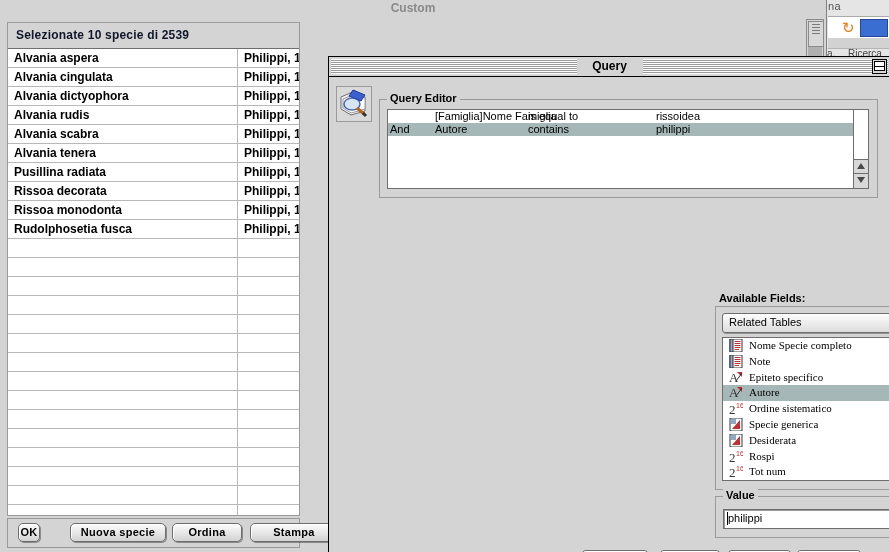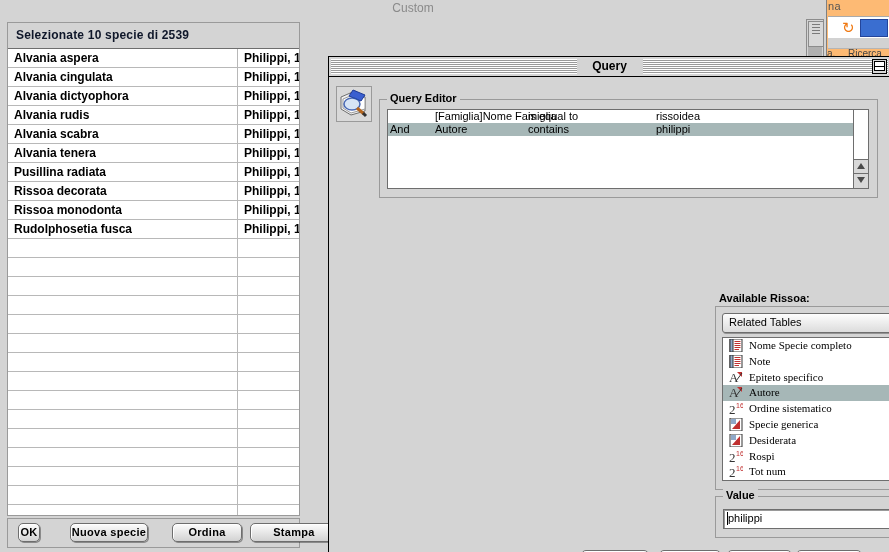--- a/index.html
+++ b/index.html
@@ -3,33 +3,33 @@
 <meta charset="utf-8">
 <style>
   html,body{margin:0;padding:0;}
   body{
     width:889px;height:552px;overflow:hidden;position:relative;
     background:#ffffff;
     font-family:"Liberation Sans", sans-serif;
     -webkit-font-smoothing:none;
   }
   
-  #bg-browser{position:absolute;left:826px;top:0;width:63px;height:60px;background:#fdba74;overflow:hidden;}
+  #bg-browser{position:absolute;left:826px;top:0;width:63px;height:60px;background:#e5e5e5;overflow:hidden;}
   #bg-browser .bb-title{position:absolute;left:2px;top:0px;font-size:11px;color:#555;letter-spacing:.3px;}
   #bg-browser .bb-bar{position:absolute;left:2px;top:16px;right:0;height:22px;background:#fff;border-top:1px solid #aaa;border-bottom:1px solid #aaa;}
   #bg-browser .bb-reload{position:absolute;left:14px;top:3px;width:15px;height:15px;color:#f07a14;font-size:15px;line-height:15px;}
   #bg-browser .bb-box{position:absolute;left:32px;top:2px;width:26px;height:16px;background:#3a6ed0;border:1px solid #24459a;}
   #bg-browser .bb-strip{position:absolute;left:2px;top:38px;right:0;height:10px;background:#d2d2d2;border-bottom:1px solid #b4b4b4;}
   #bg-browser .bb-word{position:absolute;left:1px;top:48px;font-size:10px;color:#444;}
   #bg-browser .bb-word2{position:absolute;left:22px;top:48px;font-size:10px;color:#444;}
 
   
   #custom-window{position:absolute;left:0;top:0;width:826px;height:552px;background:#d4d4d4;border-right:1px solid #808080;}
   .titlebar{position:relative;height:17px;background:#d4d4d4;border-bottom:1px solid #8c8c8c;}
-  .titlebar .tb-text{position:absolute;width:100%;text-align:center;top:1px;font-size:12px;font-weight:normal;color:#8a8a8a;}
+  .titlebar .tb-text{position:absolute;width:100%;text-align:center;top:1px;font-size:12px;font-weight:bold;color:#8a8a8a;}
   #custom-window .win-body{position:absolute;left:0;top:17px;right:0;bottom:0;background:#d4d4d4;}
 
   
   .cw-scroll{position:absolute;right:2px;top:2px;width:16px;bottom:2px;background:#d4d4d4;border:1px solid #8c8c8c;}
   .cw-thumb{position:absolute;left:1px;top:1px;width:14px;height:24px;background:#d8d8d8;border:1px solid #8c8c8c;}
   .cw-thumb i{display:block;width:8px;height:1px;background:#7a7a7a;margin:2px auto 0;}
   .cw-track{position:absolute;left:1px;top:27px;width:14px;bottom:1px;background:#b0b0b0;}
 
   
   #list-panel{position:absolute;left:7px;top:5px;width:291px;bottom:36px;background:#d4d4d4;border:1px solid #9a9a9a;box-shadow:inset 1px 1px 0 #fff;}
@@ -235,21 +235,21 @@
             <div class="div"></div>
           </div>
           <div class="row">
             <div class="div"></div>
           </div>
         </div>
     </div>
 
     <div id="cw-buttons">
         <div class="macbtn" style="left: 10px; width: 22px;">OK</div>
-        <div class="macbtn" style="left: 62px; width: 78px;">Nuova specie</div>
+        <div class="macbtn" style="left: 62px; width: 96px;">Nuova specie</div>
         <div class="macbtn" style="left: 164px; width: 70px;">Ordina</div>
         <div class="macbtn" style="left: 242px; width: 88px;">Stampa</div>
       </div>
   </div>
 </div>
 
 <div id="query-dialog">
   <div id="query-title">
     <div class="stripes"></div>
     <div class="qt-pad"></div>
@@ -298,21 +298,21 @@
         </div>
         <div class="arrowbtn" style="bottom:0">
           <svg width="8" height="6" viewBox="0 0 8 6">
               <polygon points="0,0 8,0 4,6" fill="#4a4a4a"></polygon>
             </svg>
         </div>
       </div>
     </div>
 
     <div id="fields-wrap">
-      <div id="fields-label">Available Rissoa:</div>
+      <div id="fields-label">Available Fields:</div>
       <div id="fields-group">
         <div id="fields-popup">
           <span>Related Tables</span>
 
         </div>
         <div id="fields-list">
             <div class="fitem">
               <span class="fi-icon"><svg width="14" height="13" viewBox="0 0 14 13">
                   <rect x="1" y="0" width="12" height="13" fill="#fff" stroke="#333"></rect>
                   <rect x="1" y="0" width="3" height="13" fill="#8fa8c8" stroke="#333"></rect>

